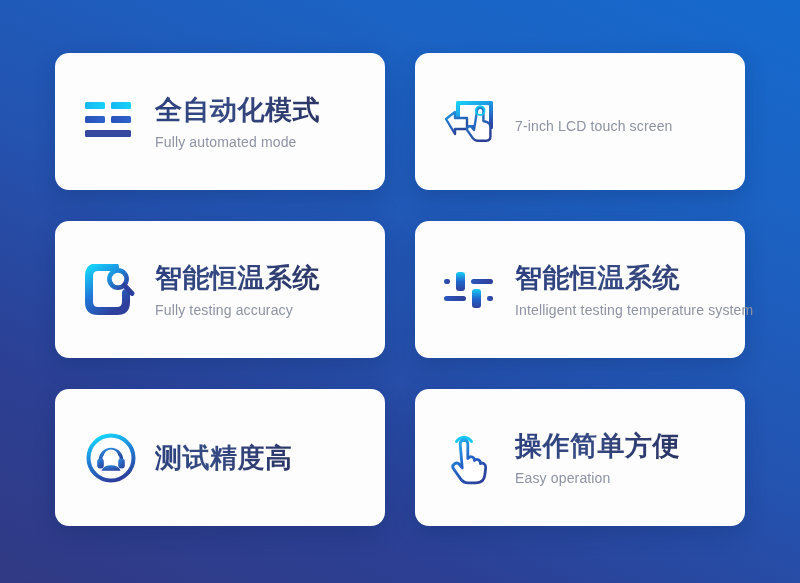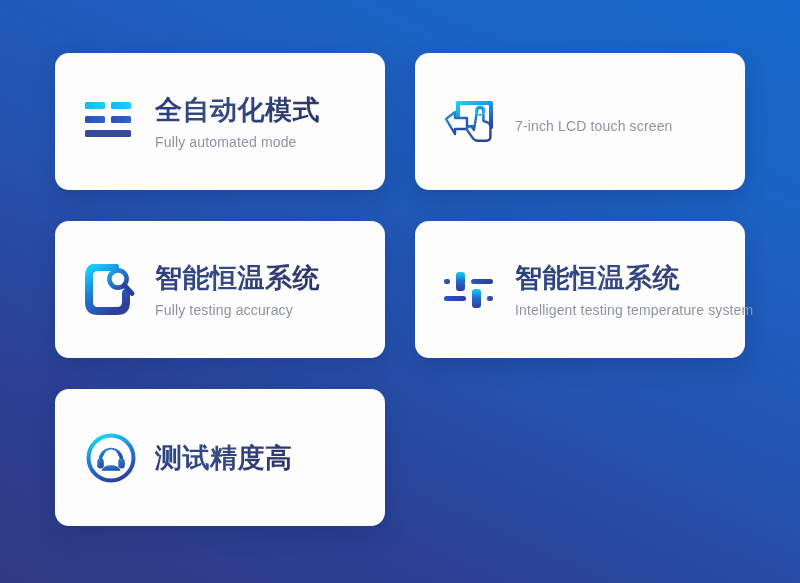--- a/index.html
+++ b/index.html
@@ -218,14 +218,42 @@
 
         <path d="M26 17.5 a7.2 7.2 0 0 1 7.2 7.2 a7.2 7.2 0 0 1 -7.2 7.2 a7.2 7.2 0 0 1 -7.2 -7.2 a7.2 7.2 0 0 1 7.2 -7.2 Z" fill="#ffffff"></path>
         <path d="M26 33.2 q-8 0-9.6 5.6 l19.2 0 q-1.6-5.6-9.6-5.6 Z" fill="url(#g-head)"></path>
       </svg>
     </div>
     <div class="text-wrap">
       <div class="title-cn">测试精度高</div>
     </div>
   </div>
 
+  <div class="card">
+    <div class="icon-wrap">
+      <svg width="48" height="56" viewBox="0 0 48 56">
+        <defs>
+          <linearGradient id="g-tap" x1="0.1" y1="0" x2="0.8" y2="1">
+            <stop offset="0" stop-color="#1fb4ef"></stop>
+            <stop offset="0.45" stop-color="#2466c8"></stop>
+            <stop offset="1" stop-color="#2c3f9c"></stop>
+          </linearGradient>
+        </defs>
+
+        <path d="M9.5 11.5 a9 9 0 0 1 15 0" fill="none" stroke="#18c9f7" stroke-width="3" stroke-linecap="round"></path>
+        <circle cx="17" cy="11" r="3.8" fill="#19b9f2"></circle>
+
+        <path d="M13.2 14 q0-3.6 3.8-3.6 q3.8 0 3.8 3.6 l0 14.6
+                 q1.6-2.6 4.4-1.6 q2.4 0.9 2.2 3.5
+                 q2-1.9 4.3-0.5 q2.1 1.3 1.7 3.7
+                 q2-1.3 3.9 0.3 q1.7 1.4 1.4 3.8
+                 l-0.9 7.4 q-0.9 7.6-8.6 7.6 l-8.2 0
+                 q-4.6 0-7.2-3.7 l-7.3-10.4 q-2-2.9 0.9-4.9
+                 q2.9-2 5.1 0.7 l2.7 3.3 Z" fill="#ffffff" stroke="url(#g-tap)" stroke-width="2.8" stroke-linejoin="round" stroke-linecap="round"></path>
+      </svg>
+    </div>
+    <div class="text-wrap">
+      <div class="title-cn">操作简单方便</div>
+      <div class="subtitle-en">Easy operation</div>
+    </div>
+  </div>
 
 </div>
 
 </body></html>

